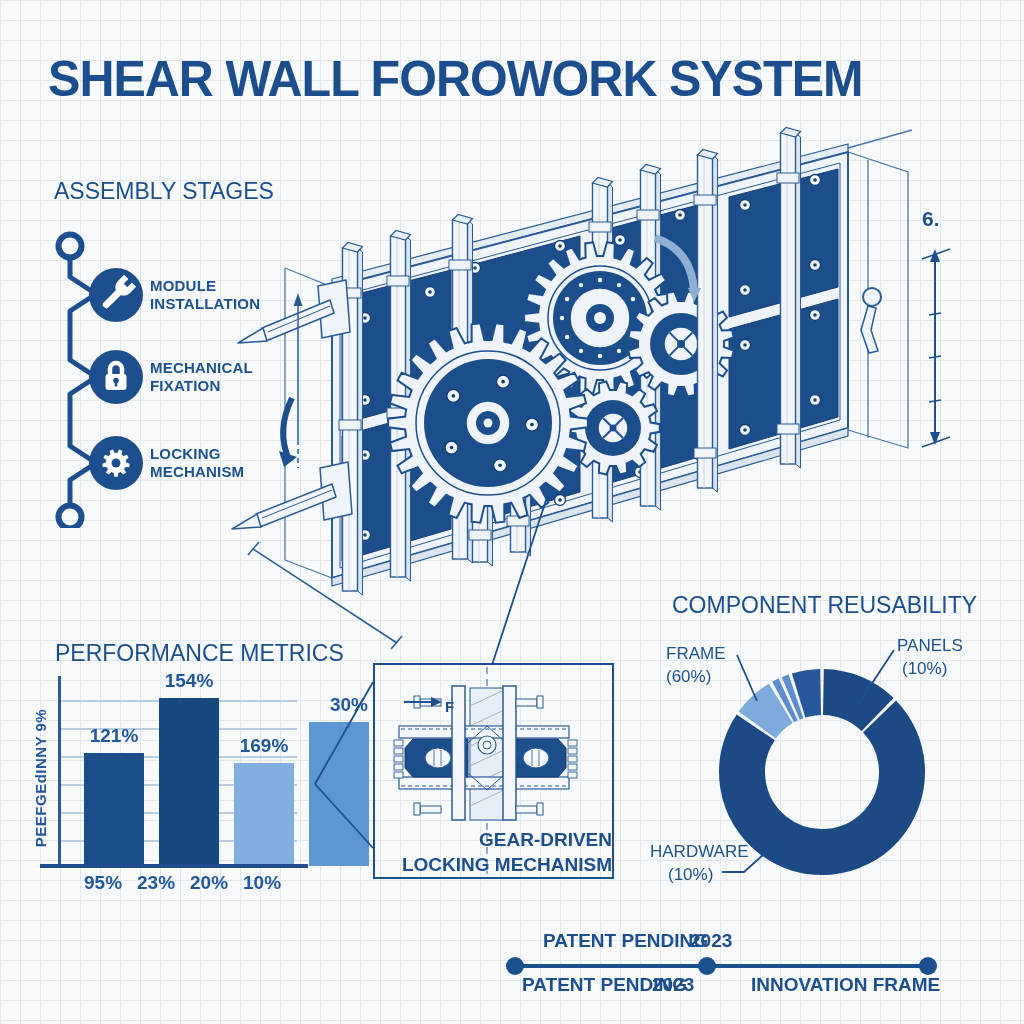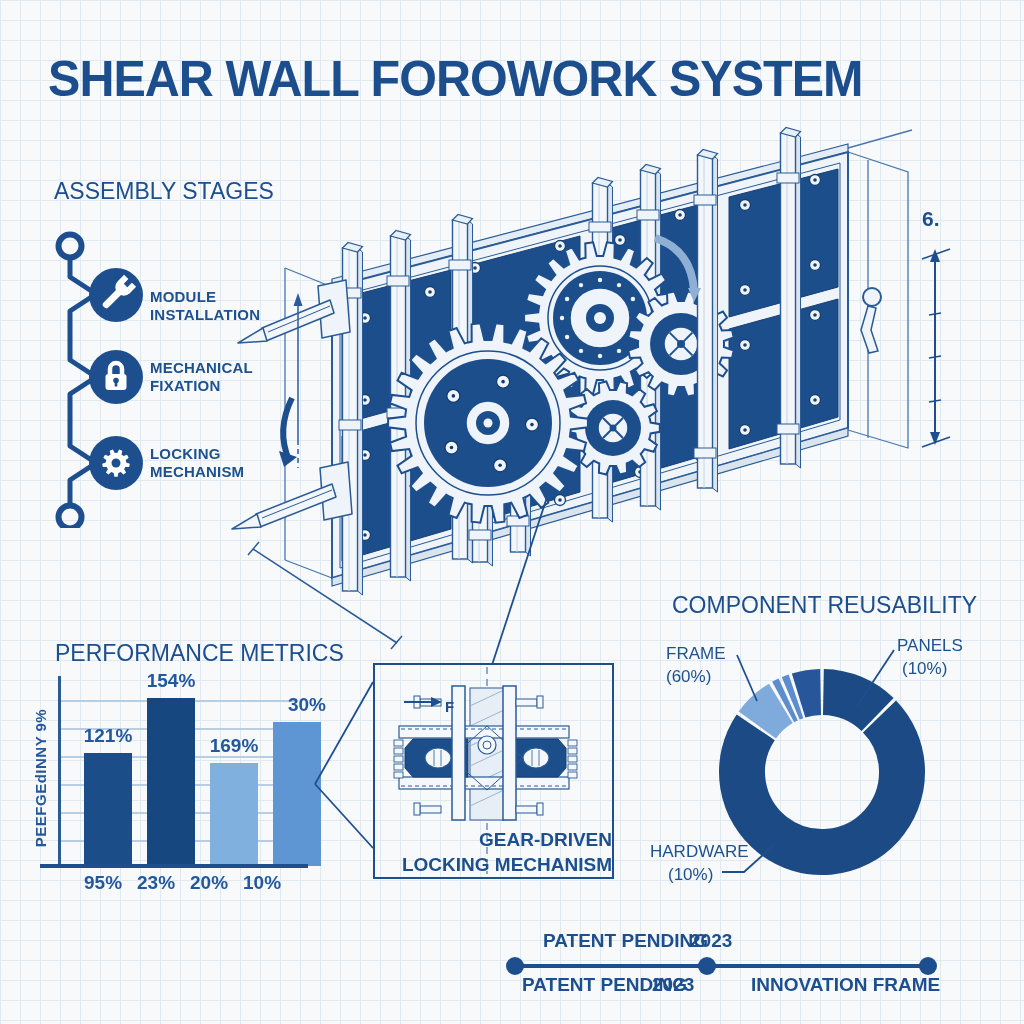--- a/index.html
+++ b/index.html
@@ -20,21 +20,21 @@
   .stage-icon{position:absolute;left:89px;width:54px;height:54px;border-radius:50%;background:#1d4f8e;}
   .stage-label{position:absolute;left:150px;font-size:15px;line-height:18px;font-weight:800;color:#1d518f;letter-spacing:.2px;}
   
   #pm-heading{left:55px;top:640px;}
   #pm-ylabel{left:40px;top:778px;transform:translate(-50%,-50%) rotate(-90deg);white-space:nowrap;font-size:15px;font-weight:800;color:#26579c;letter-spacing:.5px;}
   #pm-axis-y{left:58px;top:676px;width:2.5px;height:190px;background:#2a5b96;}
   #pm-baseline{left:40px;top:864px;width:268px;height:3.5px;background:#1d4f8e;}
   #pm-grid{left:60px;top:692px;width:237px;height:174px;}
   .gridline{position:absolute;left:0;right:0;height:1.6px;background:#aec7dd;opacity:.85;}
   #bars{left:84px;top:692px;height:174px;display:flex;gap:15px;align-items:flex-end;}
-  .bar-group{position:relative;width:48px;height:100%;}
+  .bar-group{position:relative;width:60px;height:100%;}
   .bar{position:absolute;bottom:0;left:0;width:100%;}
   .bar-top-label{position:absolute;left:-8px;right:-8px;text-align:center;font-size:19px;font-weight:800;color:#24589e;white-space:nowrap;}
   #bar-bottom-labels{left:84px;top:872px;display:flex;gap:15px;}
   .bar-bottom-label{width:38px;text-align:center;font-size:19px;font-weight:800;color:#24589e;white-space:nowrap;}
   
   #detail-box{left:373px;top:663px;width:241px;height:216px;border:2px solid #1d4f8e;box-sizing:border-box;}
   #detail-caption{position:absolute;left:0;right:0;top:162px;text-align:right;font-size:19px;line-height:25px;font-weight:800;color:#1d4f8e;}
   
   #donut-heading{left:672px;top:592px;text-align:center;}
   #donut-wrap{left:712px;top:662px;width:220px;height:220px;}
@@ -61,21 +61,21 @@
   </svg>
 
   <div class="stage-icon" style="top:268px">
     <svg width="54" height="54" viewBox="0 0 54 54">
       <g transform="rotate(45 27 27)" fill="#ffffff">
         <rect x="23.5" y="19" width="7" height="25" rx="3"></rect>
         <path d="M18.5,7 h6 v6.5 h5 V7 h6 v9 a8.5,8.5 0 0 1 -17,0 z"></path>
       </g>
     </svg>
   </div>
-  <div class="stage-label" style="top:288px">
+  <div class="stage-label" style="top:277px">
     <div>MODULE</div>
     <div>INSTALLATION</div>
   </div>
 
   <div class="stage-icon" style="top:350px">
     <svg width="54" height="54" viewBox="0 0 54 54">
       <path d="M21,25 v-6 a6,6 0 0 1 12,0 V25" fill="none" stroke="#ffffff" stroke-width="4.5"></path>
       <rect x="16.5" y="24" width="21" height="16" rx="3" fill="#ffffff"></rect>
       <circle cx="27" cy="30.5" r="2.8" fill="#1d4f8e"></circle>
       <rect x="25.7" y="31" width="2.6" height="5.5" fill="#1d4f8e"></rect>

